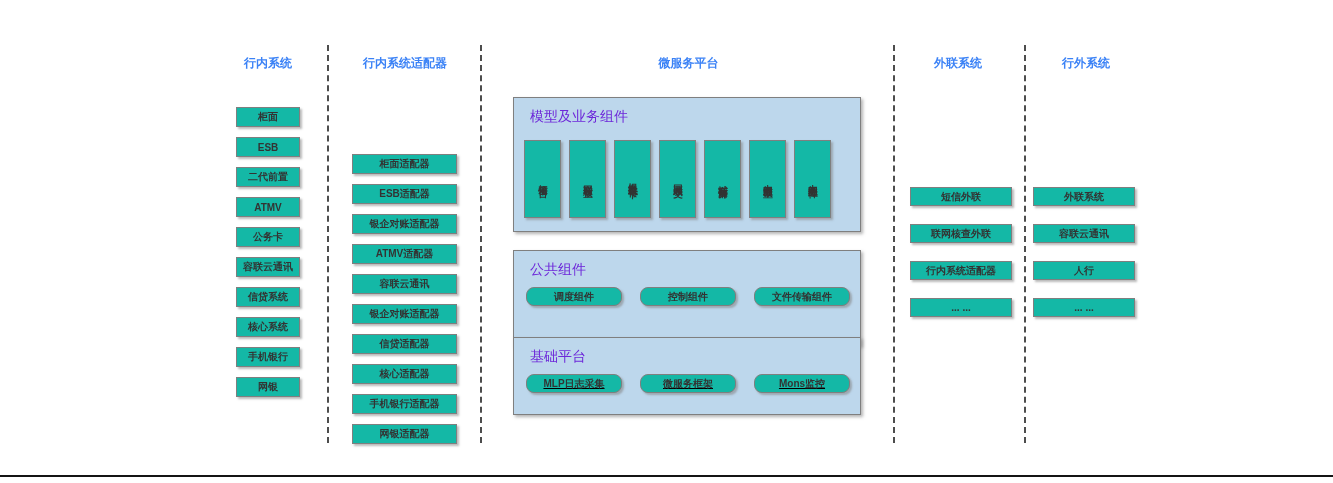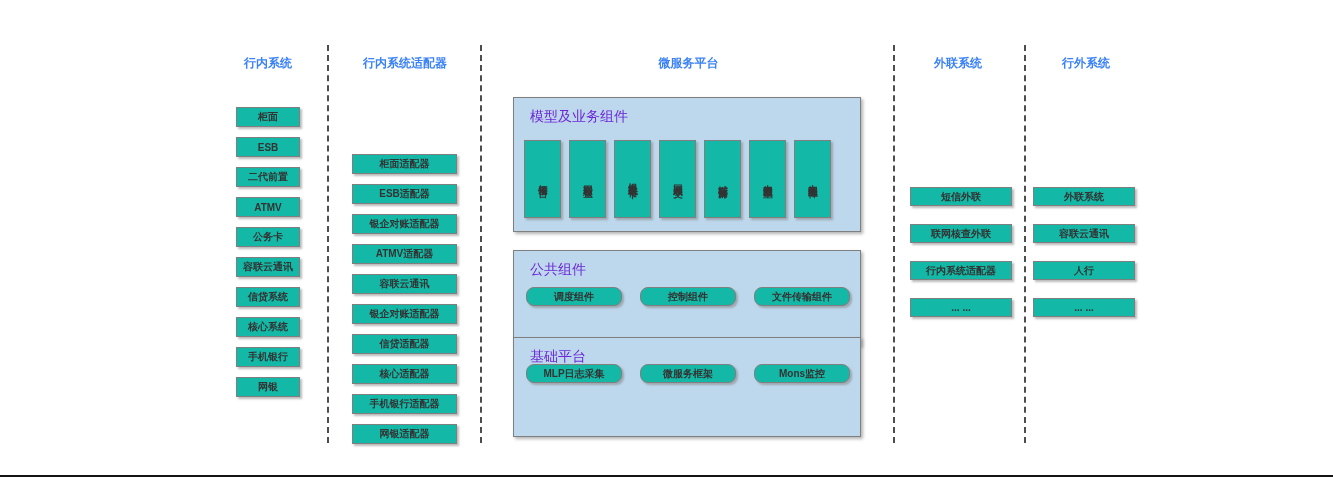--- a/index.html
+++ b/index.html
@@ -148,23 +148,23 @@
 
   <div class="panel" style="top:250px;height:96px;">
     <div class="panel-title">公共组件</div>
     <div class="hrow" style="top:36px;">
       <div class="gbox">调度组件</div>
       <div class="gbox">控制组件</div>
       <div class="gbox">文件传输组件</div>
     </div>
   </div>
 
-  <div class="panel" style="top:337px;height:100px;">
+  <div class="panel" style="top:337px;height:78px;">
     <div class="panel-title">基础平台</div>
-    <div class="hrow" style="top:26px;">
+    <div class="hrow" style="top:36px;text-decoration:underline;">
       <div class="gbox">MLP日志采集</div>
       <div class="gbox">微服务框架</div>
       <div class="gbox">Mons监控</div>
     </div>
   </div>
 
   <div class="stack stack-wide" style="left:910px;top:187px;width:102px;">
     <div class="gbox">短信外联</div>
     <div class="gbox">联网核查外联</div>
     <div class="gbox">行内系统适配器</div>

